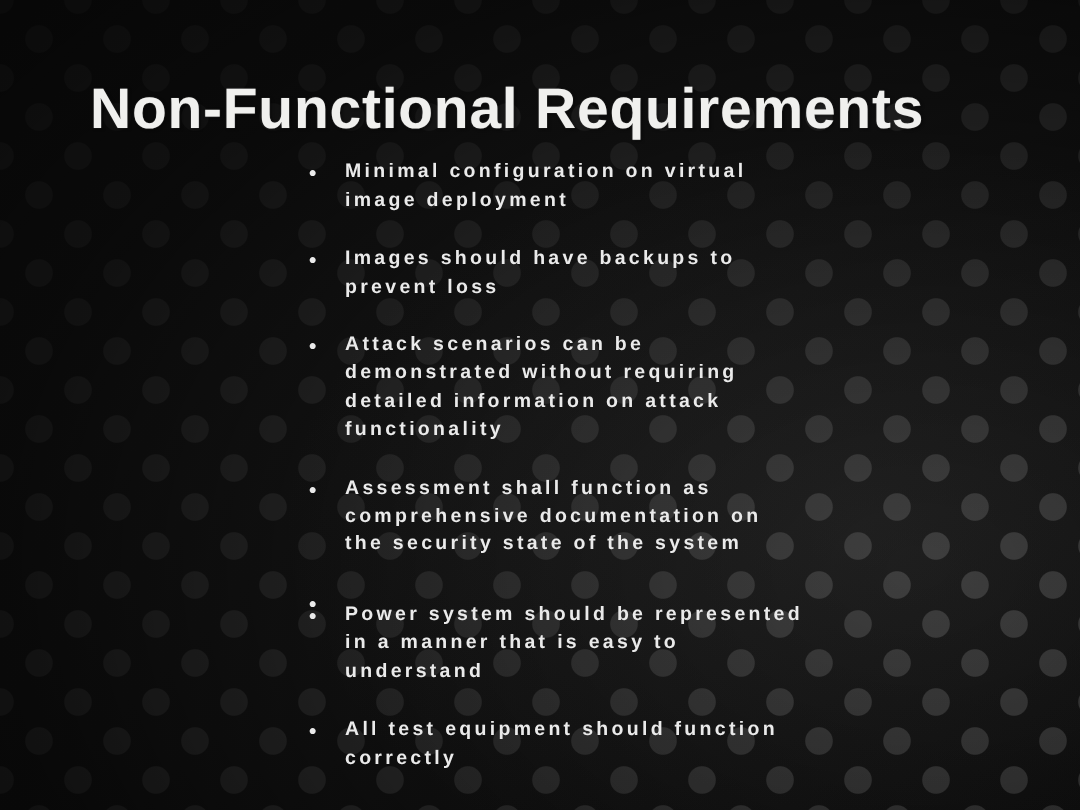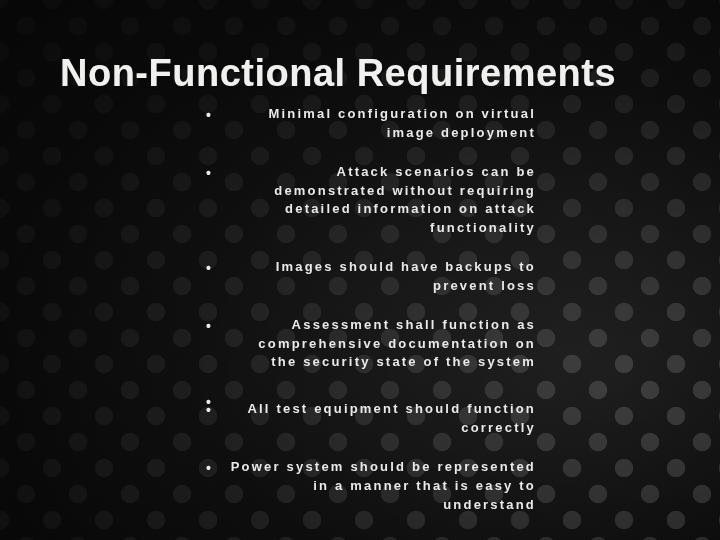--- a/index.html
+++ b/index.html
@@ -45,21 +45,20 @@
   }
   ul.bullets li {
     position: relative;
     font-size: 13px;
     font-weight: 700;
     letter-spacing: 2.2px;
     line-height: 1.45;
     color: #eaeaea;
     margin-bottom: 20px;
     padding-left: 24px;
-    text-align: right;
   }
   ul.bullets li::before {
     content: "•";
     position: absolute;
     left: 0;
     top: 0;
     color: #eaeaea;
     font-size: 14px;
   }
   ul.bullets li.empty {
@@ -70,20 +69,20 @@
 </style>
 </head>
 <body>
 
 <div class="bg"></div>
 
 <div class="slide">
   <h1 class="title">Non-Functional Requirements</h1>
   <ul class="bullets">
     <li>Minimal configuration on virtual image deployment</li>
+    <li>Images should have backups to prevent loss</li>
     <li>Attack scenarios can be demonstrated without requiring detailed information on attack functionality</li>
-    <li>Images should have backups to prevent loss</li>
     <li>Assessment shall function as comprehensive documentation on the security state of the system</li>
     <li class="empty"></li>
+    <li>Power system should be represented in a manner that is easy to understand</li>
     <li>All test equipment should function correctly</li>
-    <li>Power system should be represented in a manner that is easy to understand</li>
   </ul>
 </div>
 
 </body></html>

